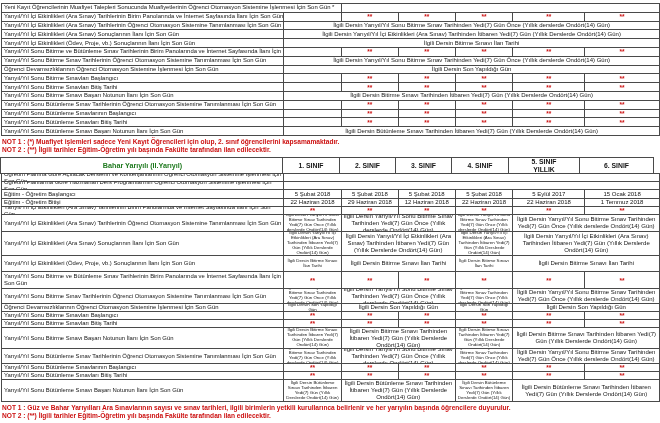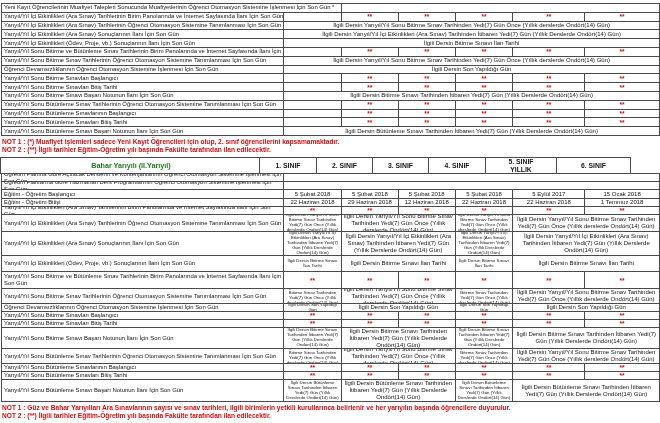--- a/index.html
+++ b/index.html
@@ -251,21 +251,21 @@
         </div>
       </div>
     </div>
 
   <div class="notes">
     <div>NOT 1 : (*) Muafiyet işlemleri sadece Yeni Kayıt Öğrencileri için olup, 2. sınıf öğrencilerini kapsamamaktadır.</div>
     <div>NOT 2 : (**) İlgili tarihler Eğitim-Öğretim yılı başında Fakülte tarafından ilan edilecektir.</div>
   </div>
 
   <div id="bottom-header">
-    <div id="season-title" class="cell noborder" style="width:260px;height:17px">Bahar Yarıyılı (II.Yarıyıl)</div>
+    <div id="season-title" class="cell noborder" style="width:283px;height:17px">Bahar Yarıyılı (II.Yarıyıl)</div>
   <div class="cell hdr" style="width: 58px; height: 17px;"><span>1. SINIF</span></div>
       <div class="cell hdr" style="width: 57px; height: 17px;"><span>2. SINIF</span></div>
       <div class="cell hdr" style="width: 57px; height: 17px;"><span>3. SINIF</span></div>
       <div class="cell hdr" style="width: 58px; height: 17px;"><span>4. SINIF</span></div>
       <div class="cell hdr" style="width: 72px; height: 17px;"><span>5. SINIF
 YILLIK</span></div>
       <div class="cell hdr" style="width: 75px; height: 17px;"><span>6. SINIF</span></div>
     </div>
 
   <div id="bottom-table" class="tbl">

